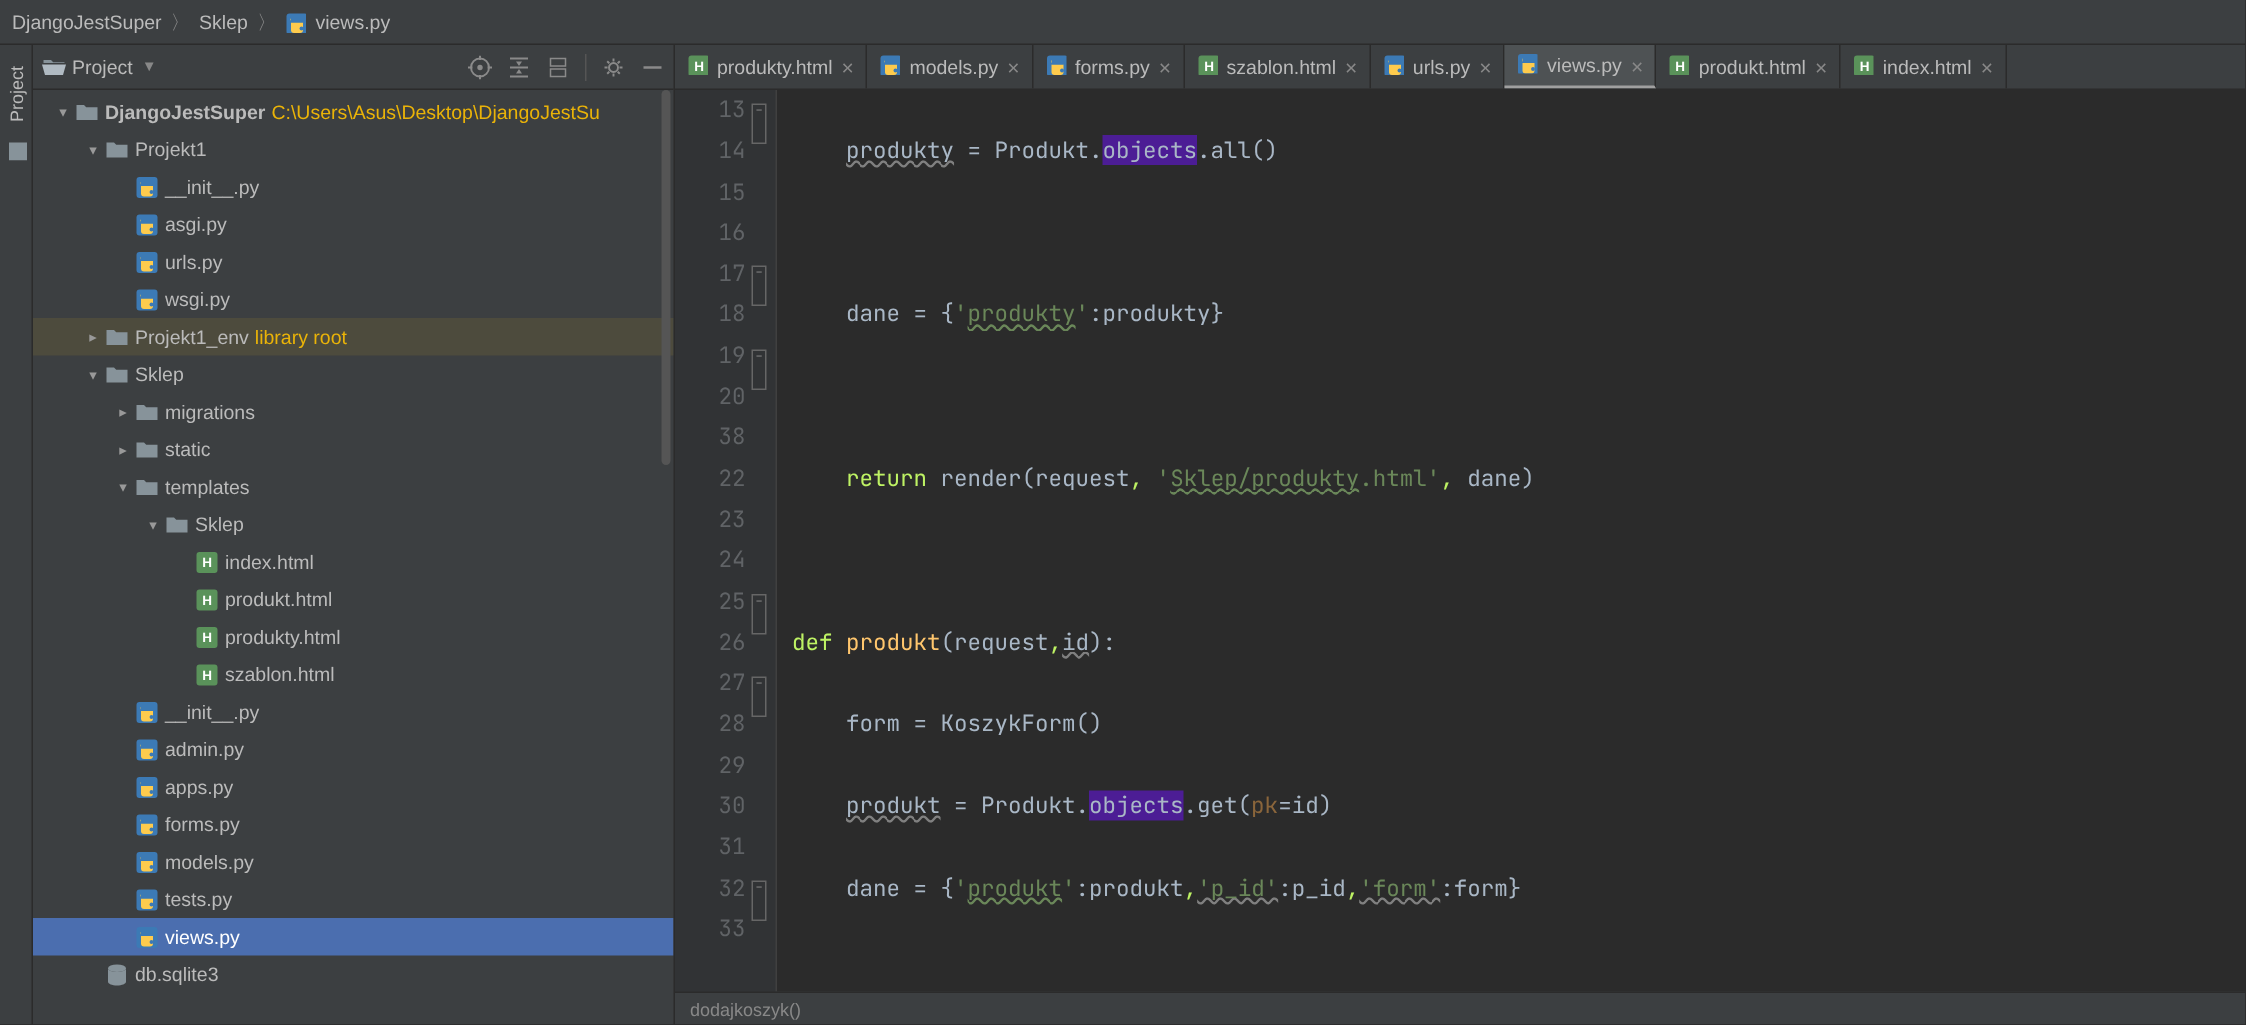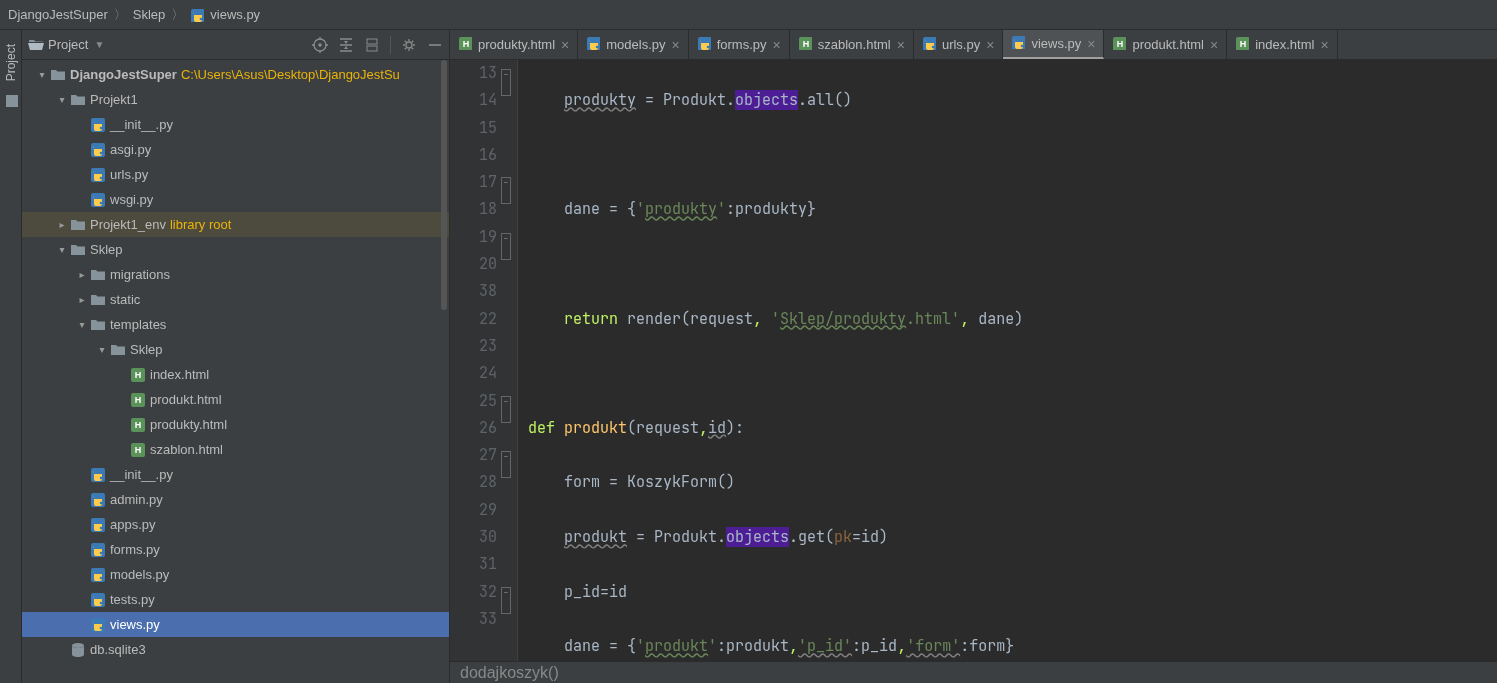--- a/index.html
+++ b/index.html
@@ -44,21 +44,21 @@
 .fold{position:absolute;width:10px;height:10px;border:1px solid #666;font-size:8px;line-height:8px;text-align:center;color:#888;background:#313335}
 .code{flex:1;padding-left:10px;white-space:pre;color:#a9b7c6}
 .code div{height:27.3px}
 .k{color:#bef264}
 .s{color:#6a8759}
 .fn{color:#ffc66d}
 .p{color:#8a653b}
 .hl{background:#4c1d95}
 .wavy{text-decoration:underline wavy #808080;text-decoration-skip-ink:none}
 .wavy-g{text-decoration:underline wavy #6a8759;text-decoration-skip-ink:none}
-.status-crumb{height:22px;background:#3c3f41;border-top:1px solid #2b2b2b;display:flex;align-items:center;padding:0 10px;color:#888;font-size:16px}
+.status-crumb{height:22px;background:#3c3f41;border-top:1px solid #2b2b2b;display:flex;align-items:center;padding:0 10px;color:#888;font-size:12px}
 </style>
 </head>
 <body>
 
 <svg width="0" height="0" style="position:absolute">
 <defs>
 <g id="i-folder">
         <path fill="#87939a" d="M1 3h5l1.5 1.5H15V13H1z"></path>
       </g>
 <g id="i-folder-open">
@@ -473,21 +473,20 @@
    <div class="code">
 <div>    <span class="wavy">produkty</span> = Produkt.<span class="hl">objects</span>.all()</div>
 <div></div>
 <div>    dane = {<span class="s">'<span class="wavy-g">produkty</span>'</span>:produkty}</div>
 <div></div>
 <div>    <span class="k">return</span> render(request<span class="k">,</span> <span class="s">'<span class="wavy-g">Sklep/produkty</span>.html'</span><span class="k">,</span> dane)</div>
 <div></div>
 <div><span class="k">def </span><span class="fn">produkt</span>(request<span class="k">,</span><span class="wavy">id</span>):</div>
 <div>    form = KoszykForm()</div>
 <div>    <span class="wavy">produkt</span> = Produkt.<span class="hl">objects</span>.get(<span class="p">pk</span>=id)</div>
-<div>    p_id=id</div>
 <div>    dane = {<span class="s">'<span class="wavy-g">produkt</span>'</span>:produkt<span class="k">,</span><span class="s wavy">'p_id'</span>:p_id<span class="k">,</span><span class="s wavy">'form'</span>:form}</div>
 
 
 
 
 
 
 
 
 

